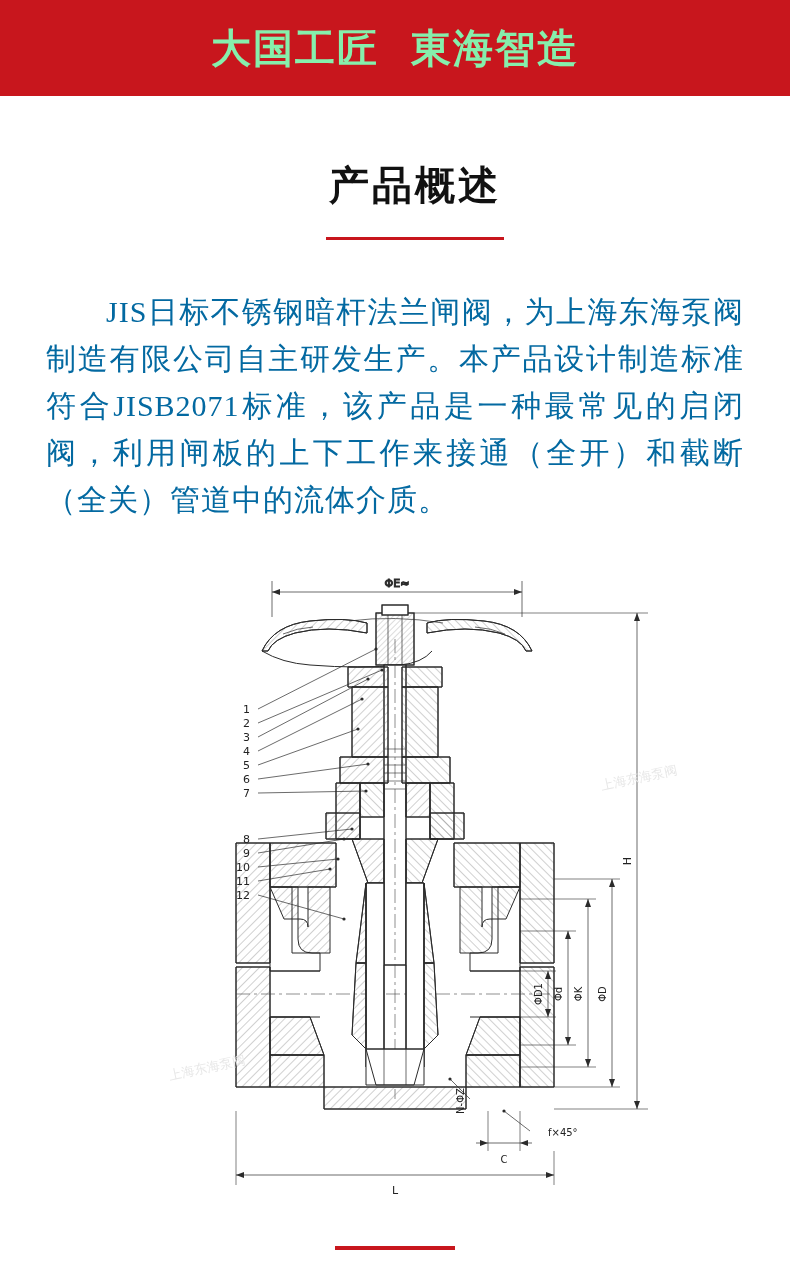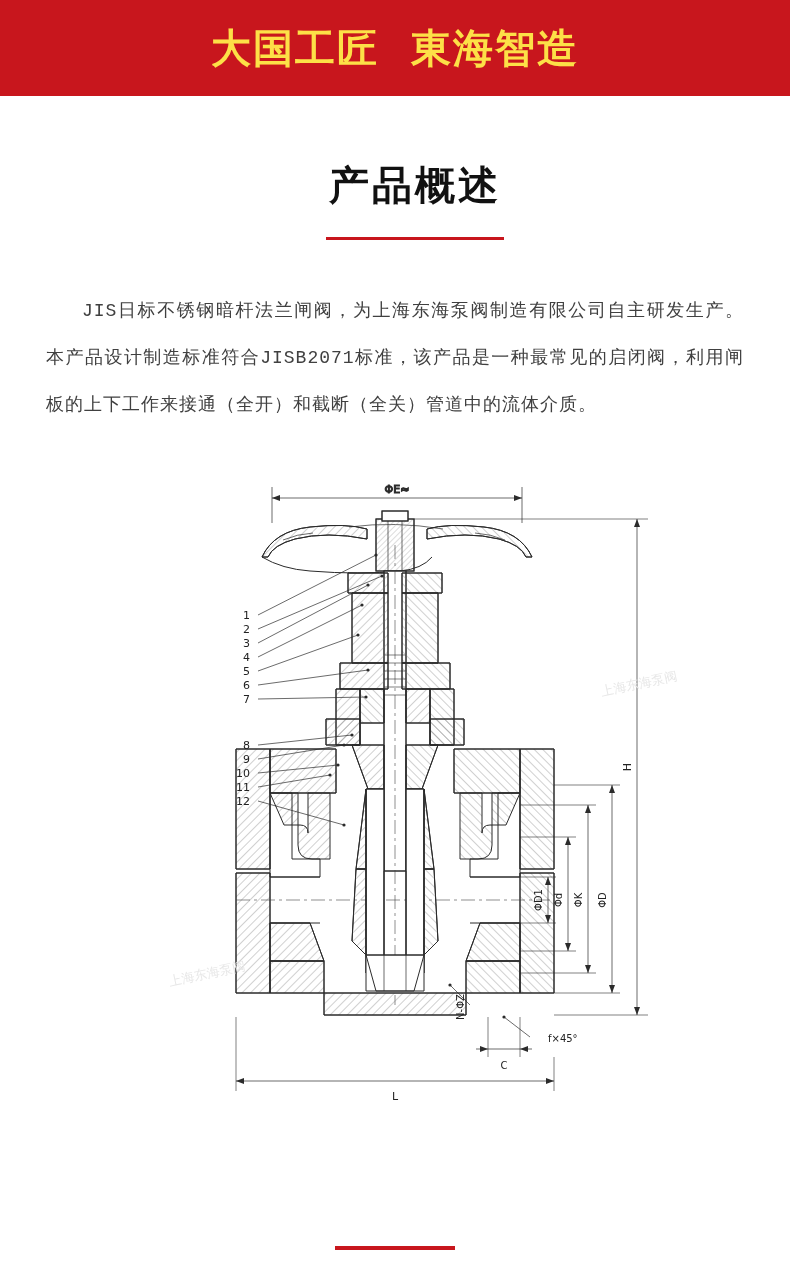--- a/index.html
+++ b/index.html
@@ -19,21 +19,21 @@
   .banner {
     width: 790px;
     height: 96px;
     background: #c8161d;
     display: flex;
     align-items: center;
     justify-content: center;
     box-sizing: border-box;
   }
   .banner-text {
-    color: #fde047;
+    color: #86efac;
     font-size: 40px;
     font-weight: bold;
     letter-spacing: 2px;
     font-family: "DejaVu Sans", sans-serif;
     white-space: pre;
   }
 
   
   .section-title-wrap {
     margin-top: 62px;
@@ -50,27 +50,27 @@
   .title-rule {
     width: 178px;
     height: 3px;
     background: #c8161d;
     margin: 24px auto 0 auto;
   }
 
   
   .body-text {
     margin: 48px 46px 0 46px;
-    font-size: 18px;
+    font-size: 30px;
     line-height: 47px;
-    color: #404040;
+    color: #0369a1;
     text-align: justify;
     text-justify: inter-ideograph;
     text-indent: 2em;
-    font-family: Liberation Mono, monospace;
+    font-family: Liberation Serif, serif;
     letter-spacing: 1px;
   }
 
   
   .drawing-area {
     position: relative;
     width: 688px;
     height: 690px;
     margin-top: 16px;
   }

